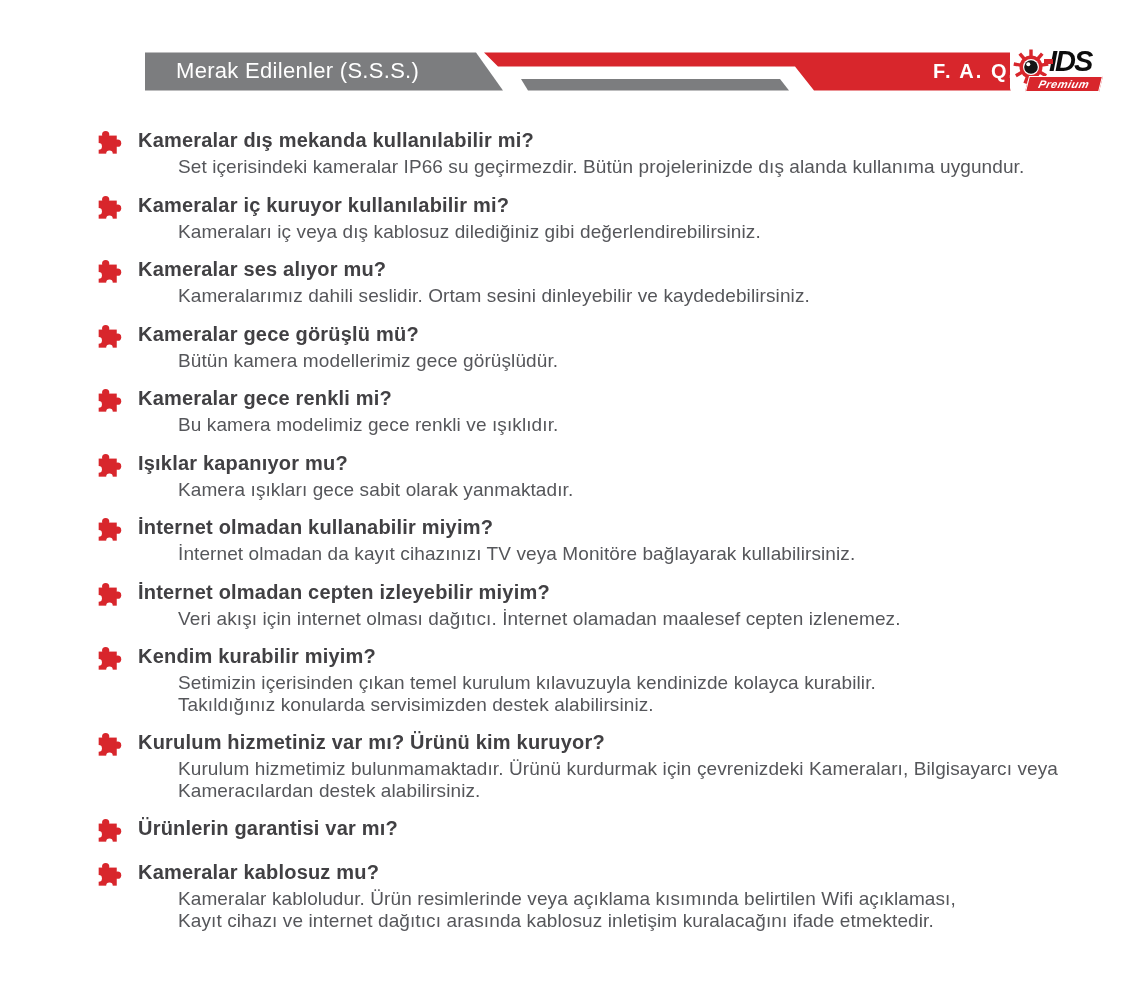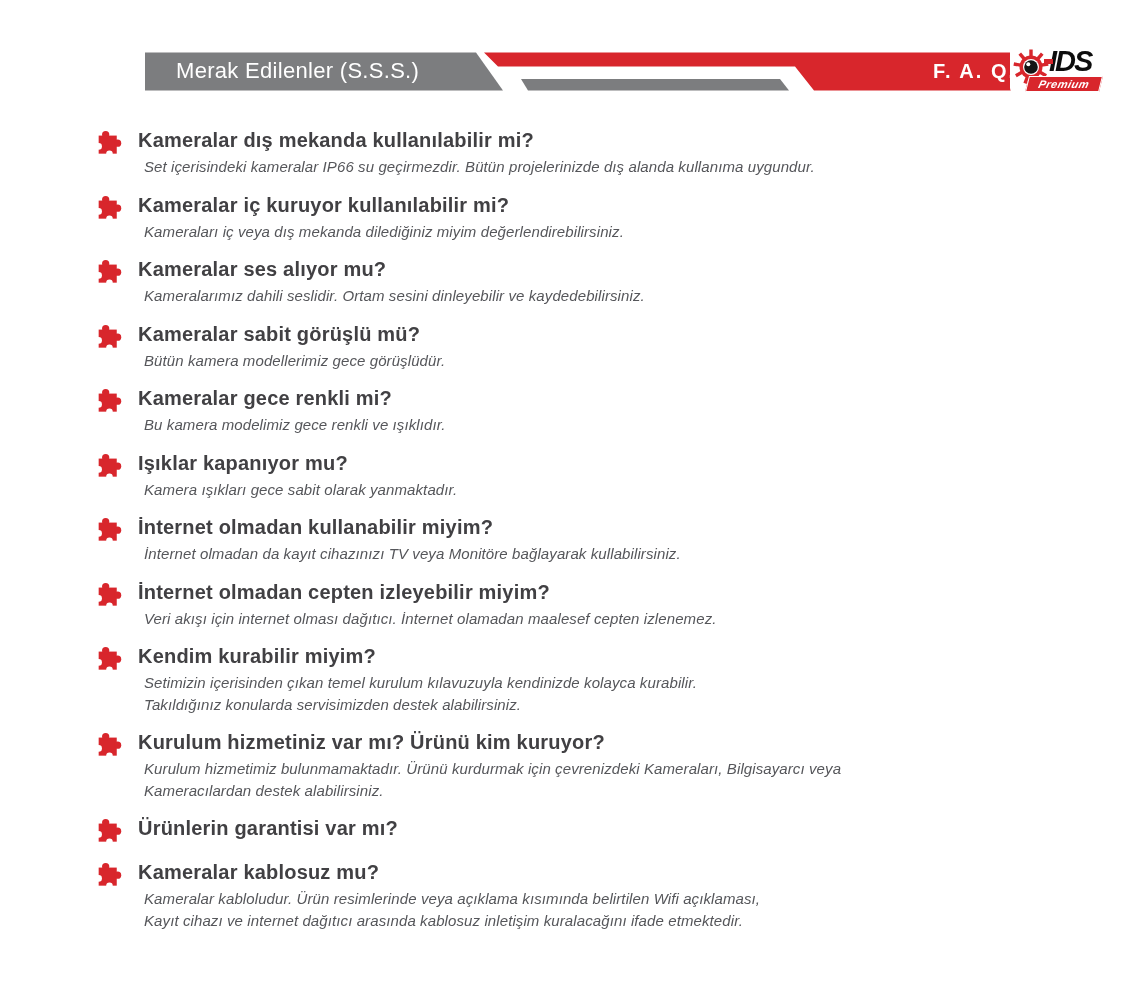--- a/index.html
+++ b/index.html
@@ -46,22 +46,22 @@
   
   .faq-list{padding:130px 40px 0 94px;margin:0;}
   .faq-item{display:flex;align-items:flex-start;margin:0 0 17px 0;}
   .puzzle{width:28px;height:30px;flex:0 0 auto;margin:-3px 16px 0 0;}
   .faq-text{flex:1;}
   .question{
     margin:0;font-size:20px;line-height:20px;font-weight:bold;
     color:var(--question-color,#414043);letter-spacing:0.2px;
   }
   .answer{
-    margin:6px 0 0 6px;font-size:15px;line-height:21.5px;
-    color:var(--answer-color,#55565a);white-space:pre-line;letter-spacing:0.1px;font-style:italic;
+    margin:6px 0 0 40px;font-size:19px;line-height:21.5px;
+    color:var(--answer-color,#55565a);white-space:pre-line;letter-spacing:0.1px;
   }
 </style>
 </head>
 <body>
 
 <div class="page">
 
   <svg width="0" height="0" style="position:absolute" aria-hidden="true">
     <defs>
       <symbol id="puzzle-shape" viewBox="0 0 48 48">
@@ -127,40 +127,40 @@
           <p class="answer">Set içerisindeki kameralar IP66 su geçirmezdir. Bütün projelerinizde dış alanda kullanıma uygundur.</p>
         </div>
       </section>
 
       <section class="faq-item">
         <svg class="puzzle" viewBox="0 0 48 48">
           <use href="#puzzle-shape" style="fill:var(--red,#d8262c)"></use>
         </svg>
         <div class="faq-text">
           <h3 class="question">Kameralar iç kuruyor kullanılabilir mi?</h3>
-          <p class="answer">Kameraları iç veya dış mekanda dilediğiniz miyim değerlendirebilirsiniz.</p>
+          <p class="answer">Kameraları iç veya dış kablosuz dilediğiniz gibi değerlendirebilirsiniz.</p>
         </div>
       </section>
 
       <section class="faq-item">
         <svg class="puzzle" viewBox="0 0 48 48">
           <use href="#puzzle-shape" style="fill:var(--red,#d8262c)"></use>
         </svg>
         <div class="faq-text">
           <h3 class="question">Kameralar ses alıyor mu?</h3>
           <p class="answer">Kameralarımız dahili seslidir. Ortam sesini dinleyebilir ve kaydedebilirsiniz.</p>
         </div>
       </section>
 
       <section class="faq-item">
         <svg class="puzzle" viewBox="0 0 48 48">
           <use href="#puzzle-shape" style="fill:var(--red,#d8262c)"></use>
         </svg>
         <div class="faq-text">
-          <h3 class="question">Kameralar sabit görüşlü mü?</h3>
+          <h3 class="question">Kameralar gece görüşlü mü?</h3>
           <p class="answer">Bütün kamera modellerimiz gece görüşlüdür.</p>
         </div>
       </section>
 
       <section class="faq-item">
         <svg class="puzzle" viewBox="0 0 48 48">
           <use href="#puzzle-shape" style="fill:var(--red,#d8262c)"></use>
         </svg>
         <div class="faq-text">
           <h3 class="question">Kameralar gece renkli mi?</h3>

